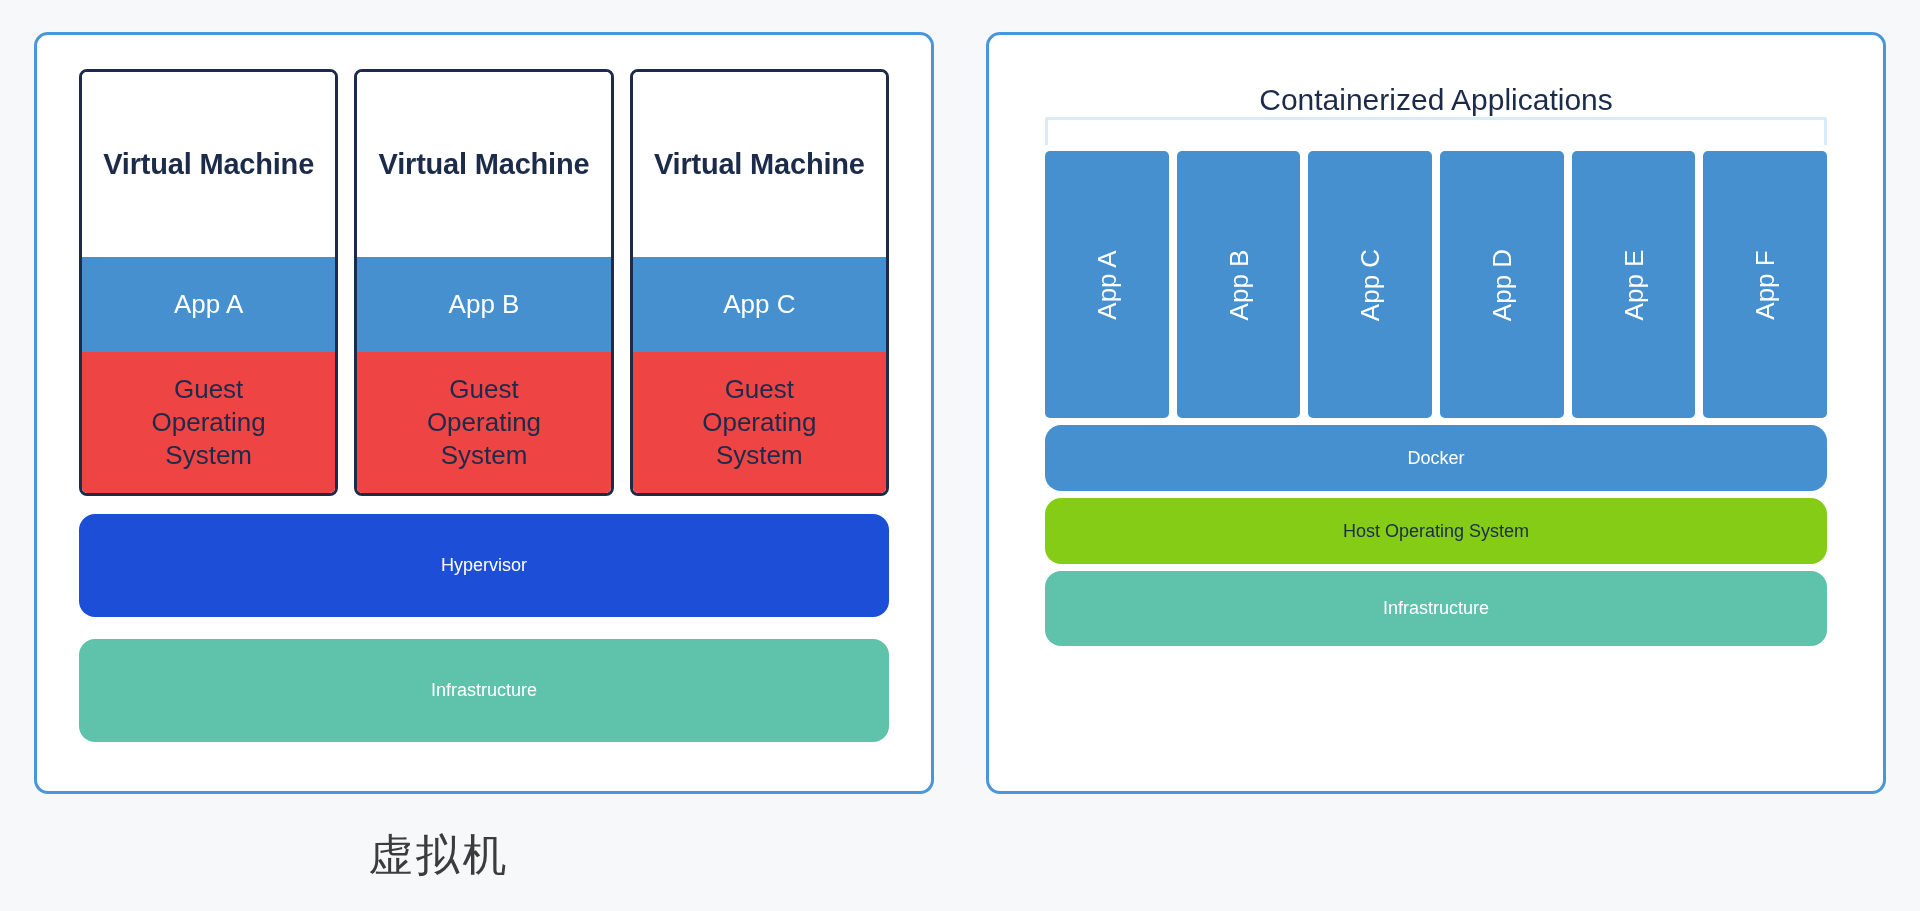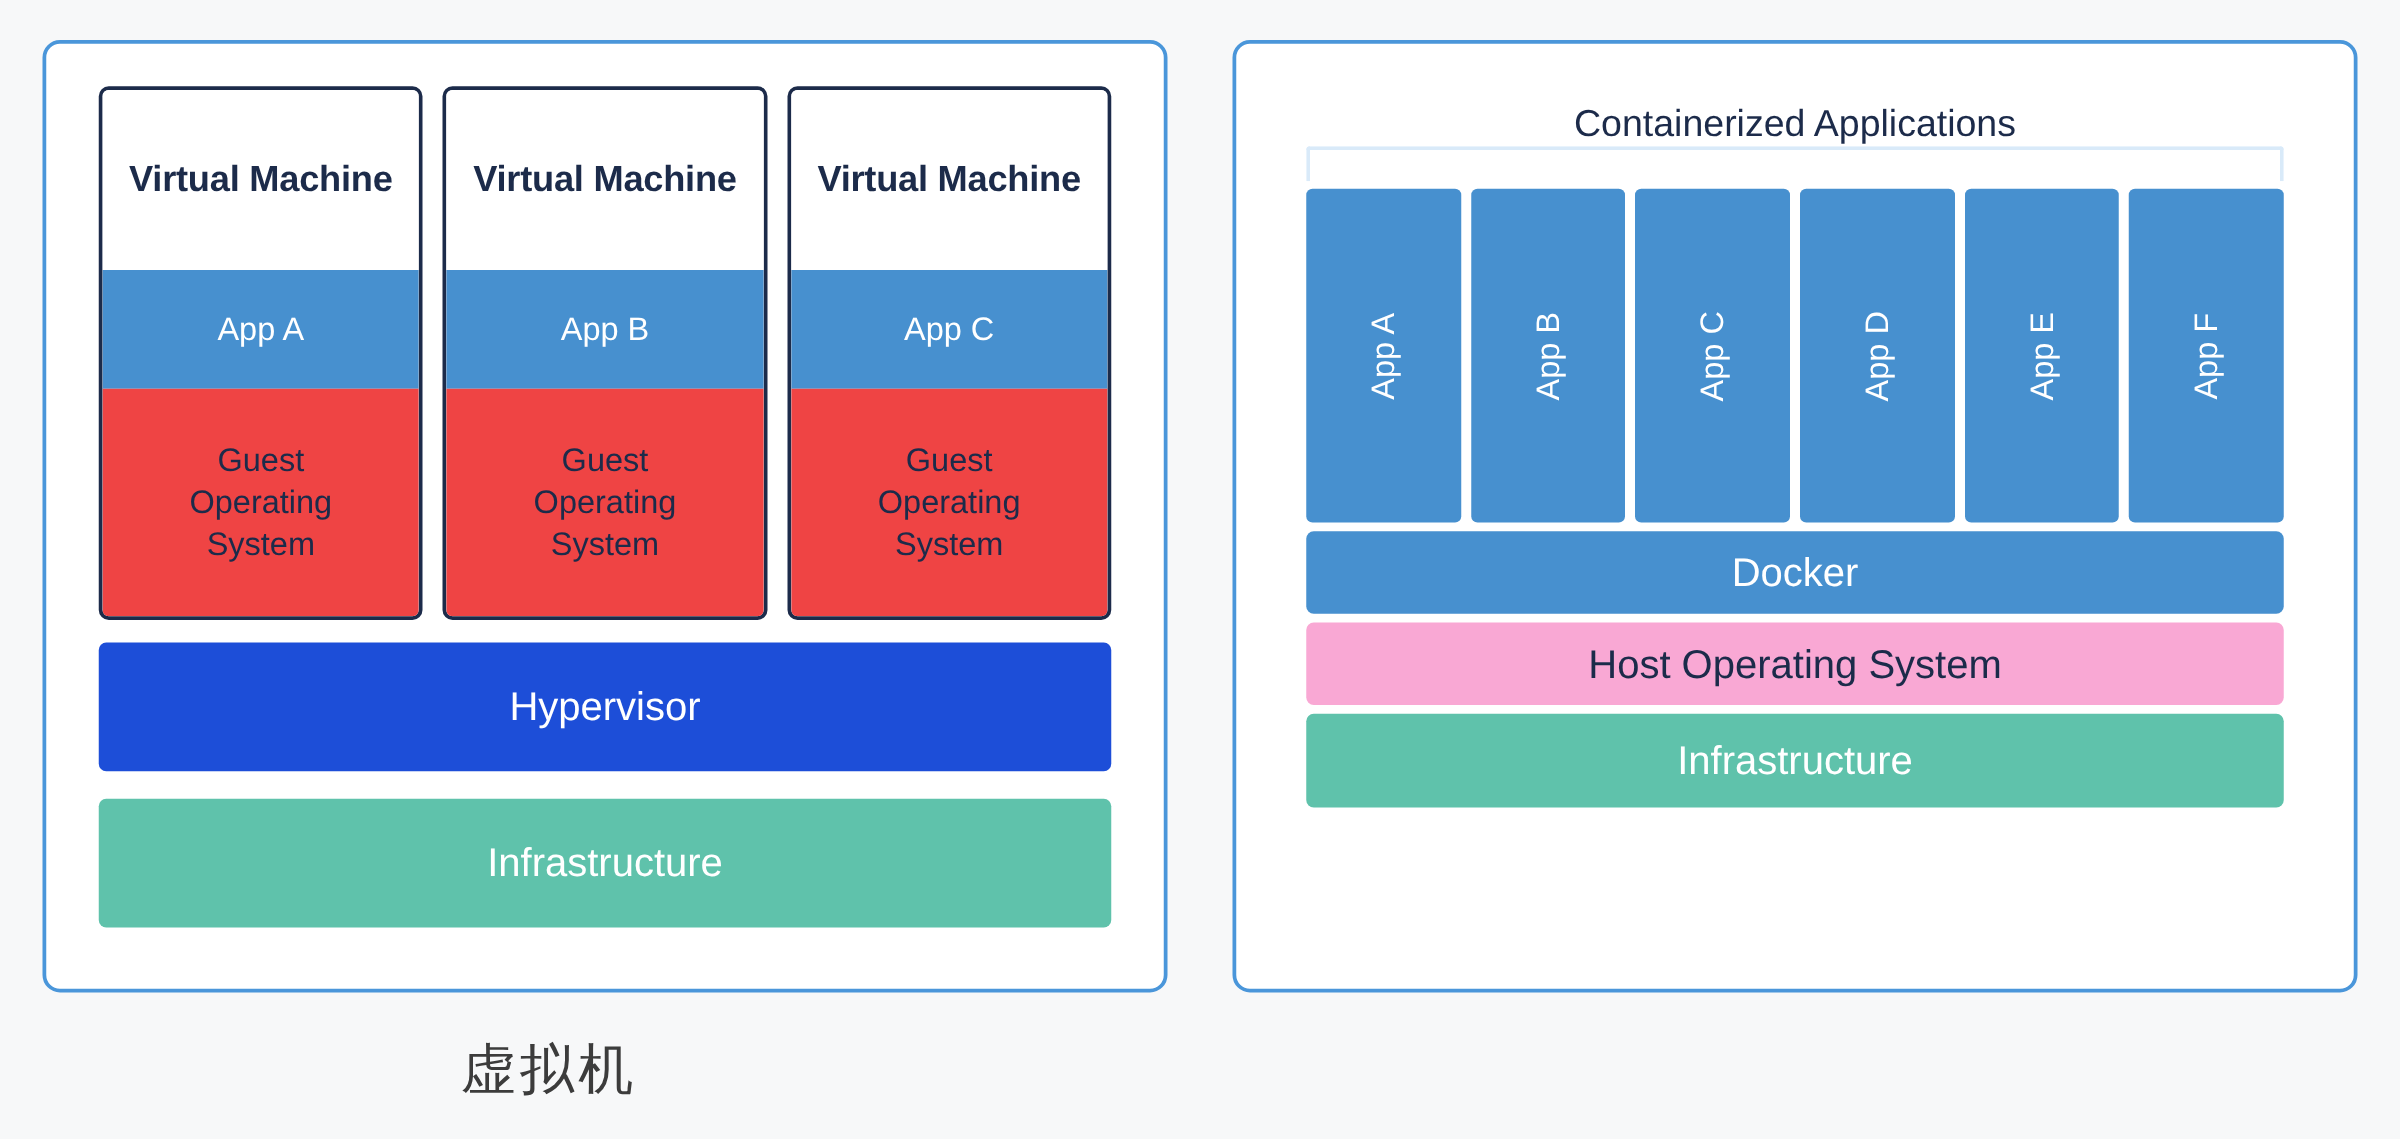--- a/index.html
+++ b/index.html
@@ -74,21 +74,21 @@
     border: 3px solid #1c2b4a;
     border-radius: 8px;
     background: #ffffff;
     box-sizing: border-box;
     display: flex;
     flex-direction: column;
     overflow: hidden;
   }
 
   .vm-title {
-    height: 144px;
+    height: 185px;
     display: flex;
     align-items: center;
     justify-content: center;
     font-size: 29px;
     font-weight: bold;
     color: #1c2b4a;
     background: #ffffff;
     letter-spacing: -0.2px;
   }
 
@@ -113,22 +113,22 @@
     font-size: 26px;
     line-height: 1.28;
     white-space: pre-line;
   }
 
   .bar {
     display: flex;
     align-items: center;
     justify-content: center;
     color: #ffffff;
-    font-size: 32px;
-    border-radius: 6px;
+    font-size: 18px;
+    border-radius: 16px;
     box-sizing: border-box;
   }
   .bar-hypervisor {
     margin-top: 18px;
     height: 103px;
     background: #1d4ed8;
   }
   .bar-infra-left {
     margin-top: 22px;
     height: 103px;
@@ -199,21 +199,21 @@
   }
 
   .bar-docker {
     margin-top: 7px;
     height: 66px;
     background: #4790cf;
   }
   .bar-hostos {
     margin-top: 7px;
     height: 66px;
-    background: #f9a8d4;
+    background: #84cc16;
     color: #1c2b4a;
   }
   .bar-infra-right {
     margin-top: 7px;
     height: 75px;
     background: #5fc2ab;
   }
 
   
   .captions {

